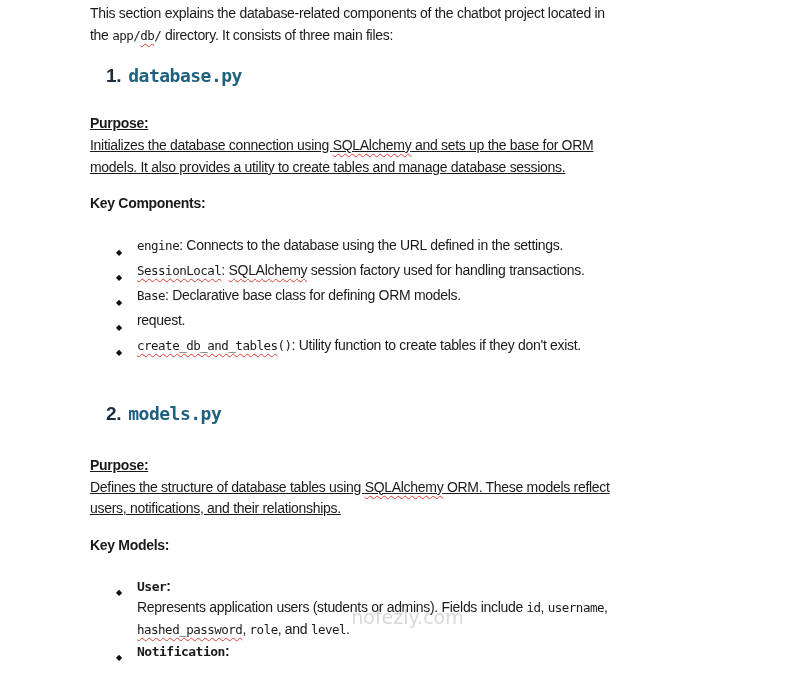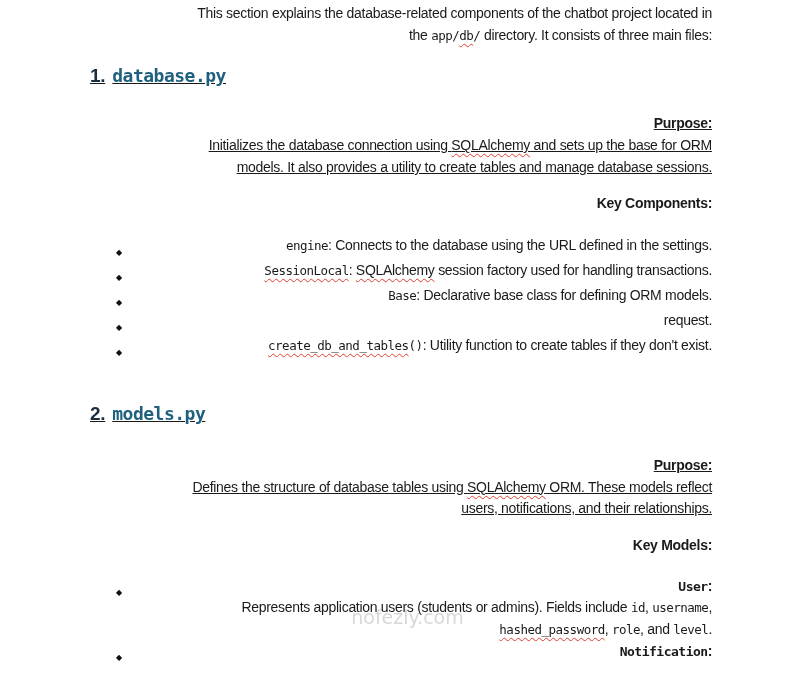--- a/index.html
+++ b/index.html
@@ -13,39 +13,39 @@
   html,body{margin:0;padding:0;}
   body{
     width:800px;height:674px;background:#ffffff;overflow:hidden;position:relative;
     font-family:"Liberation Sans",sans-serif;color:#1a1a1a;
   }
   .page{
     position:relative;z-index:1;
     padding:2px 88px 0 90px;
     font-size:14px;letter-spacing:-0.3px;
   }
-  .line{display:block;white-space:nowrap;text-align:right;}
+  .line{display:block;white-space:nowrap;}
   .para .line{line-height:22px;}
   .bold{font-weight:700;}
   .code{
     font-family:"DejaVu Sans Mono","Liberation Mono",monospace;
     font-size:12.5px;letter-spacing:-0.5px;
   }
   .codeb{
     font-family:"DejaVu Sans Mono","Liberation Mono",monospace;
     font-size:13px;letter-spacing:-0.5px;font-weight:700;
   }
   .sq{
     text-decoration-line:underline;
     text-decoration-style:wavy;
     text-decoration-color:var(--squiggle);
     text-decoration-thickness:1px;
     text-underline-offset:3px;
   }
-  .heading{margin:16px 0 0 0;line-height:26px;text-decoration:underline;}
+  .heading{margin:16px 0 0 16px;line-height:26px;}
   .sec2 .heading{margin-top:44px;}
   .hnum{
     color:var(--heading-number);font-weight:700;font-size:19px;
     font-family:"Liberation Sans",sans-serif;margin-right:7px;
   }
   .hfile{
     color:var(--heading-accent);font-weight:700;font-size:18px;
     font-family:"DejaVu Sans Mono","Liberation Mono",monospace;letter-spacing:-0.5px;
   }
   .block{margin-top:22px;text-decoration:underline;}

